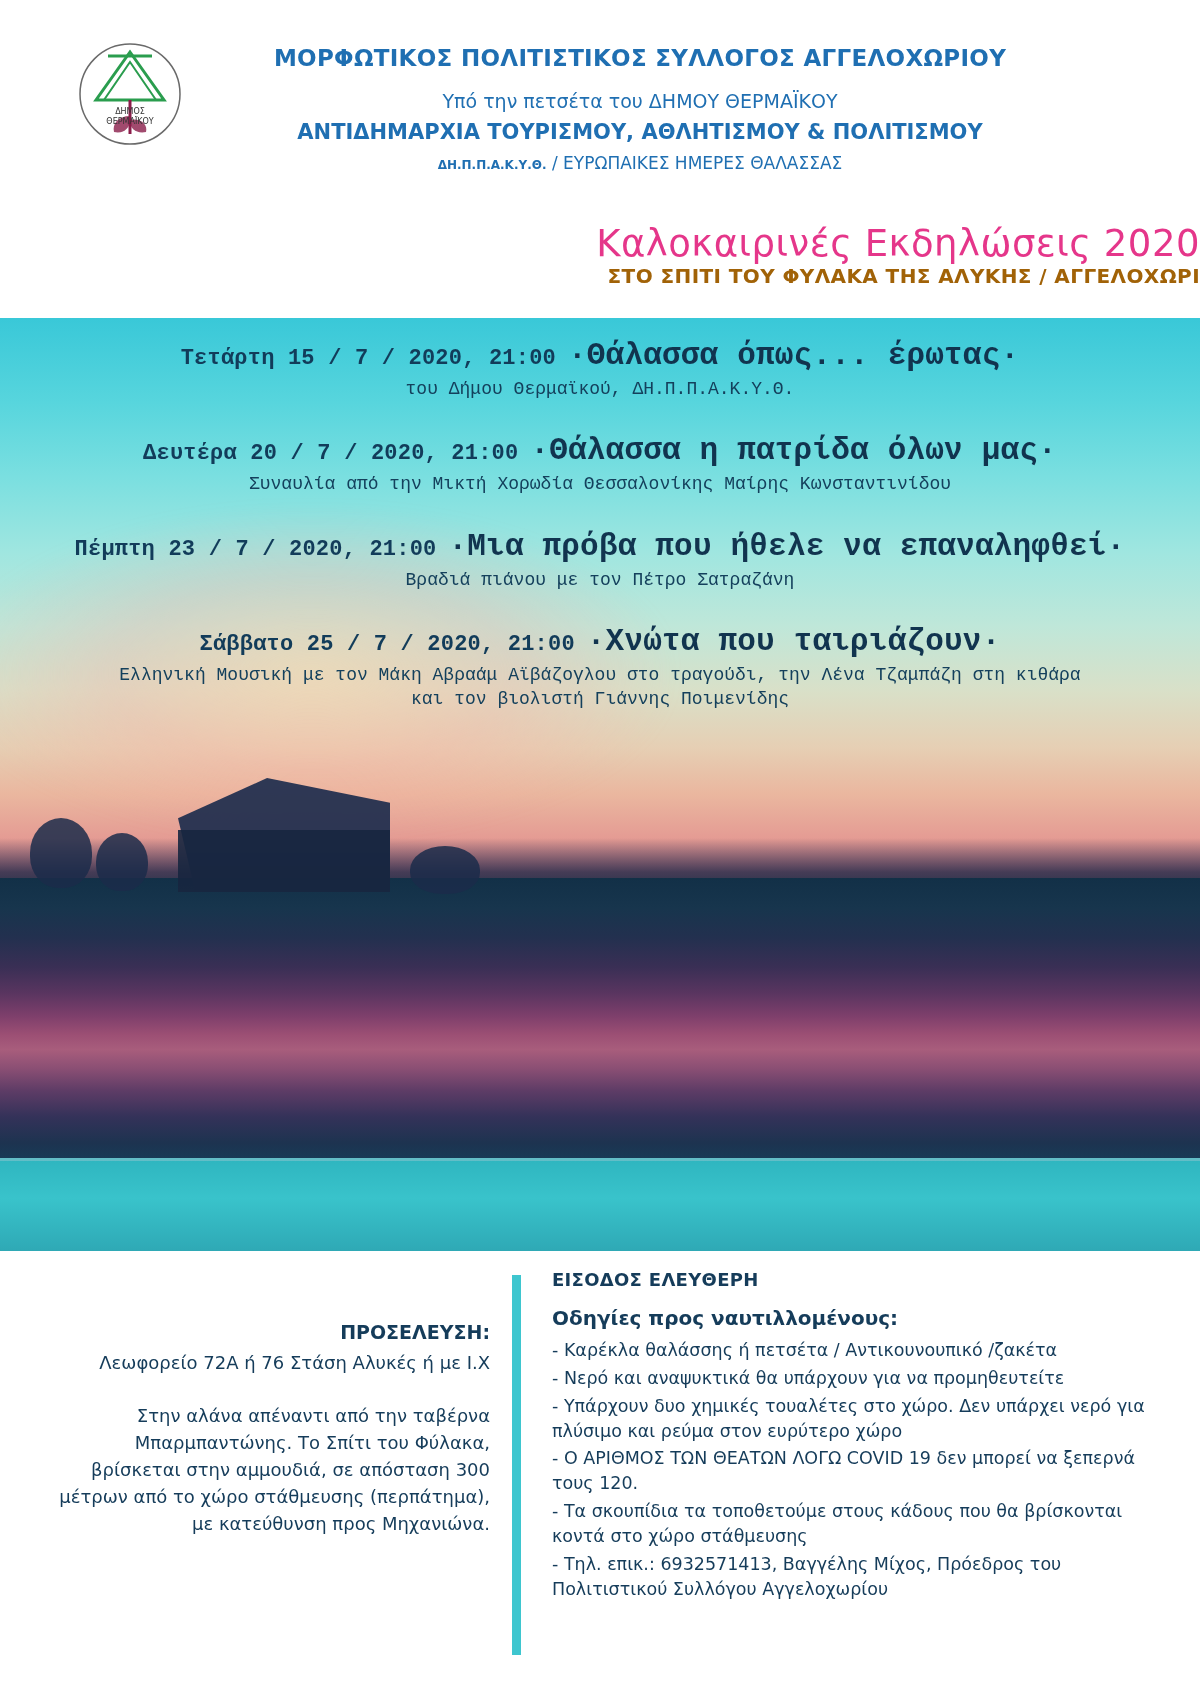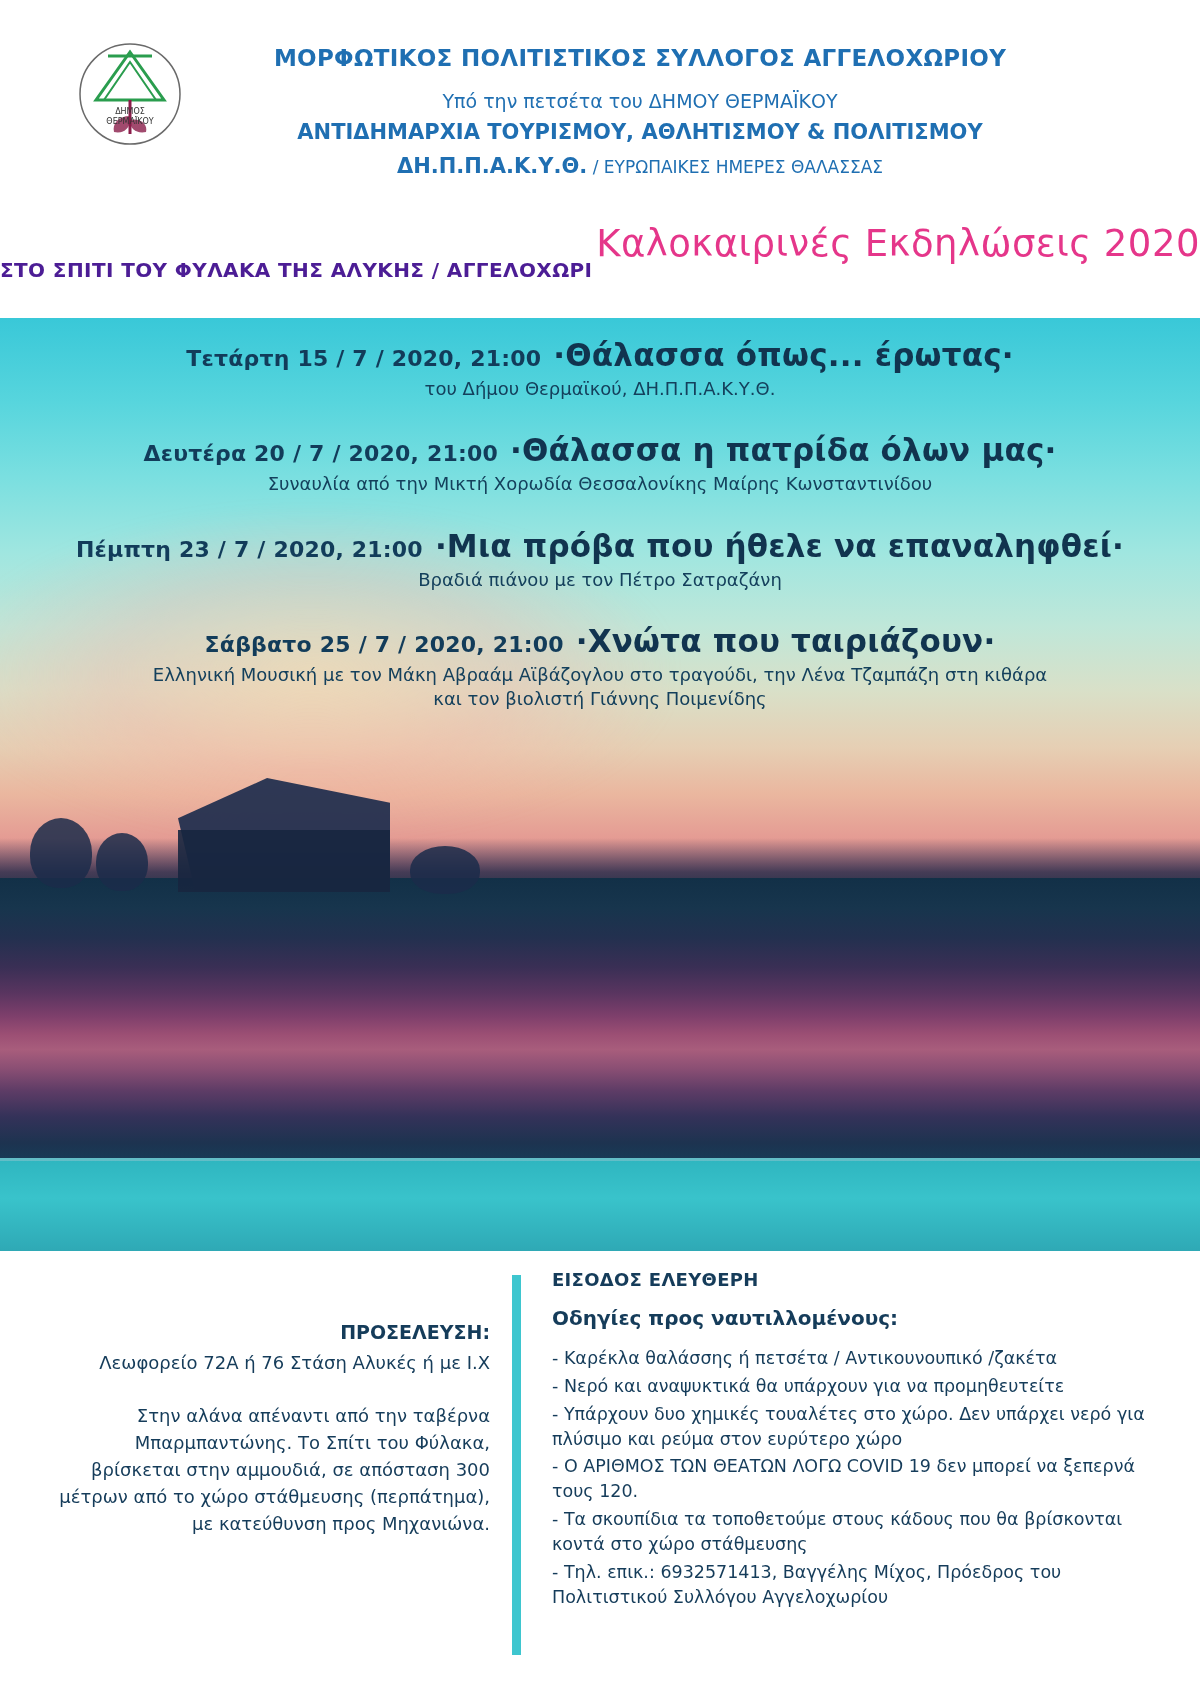--- a/index.html
+++ b/index.html
@@ -67,42 +67,42 @@
     color: #1f6fb2;
     line-height: 1.4;
     margin-top: 4px;
   }
   .aegis-3 {
     font-size: 17px;
     color: #1f6fb2;
     line-height: 1.5;
     margin-top: 3px;
   }
-  .aegis-3 b { font-weight: bold; font-size: 21px; }
+  .aegis-3 b { font-weight: bold; font-size: 12px; }
 
   .main-title {
     position: absolute;
     left: 0;
     top: 222px;
     width: 1200px;
     text-align: right;
     font-size: 37px;
     font-weight: normal;
     color: #e5368a;
     letter-spacing: 0.5px;
   }
   .sub-title {
     position: absolute;
     left: 0;
-    top: 258px;
-    width: 1200px;
-    text-align: left;
+    top: 264px;
+    width: 1200px;
+    text-align: right;
     font-size: 20px;
     font-weight: bold;
-    color: #4c1d95;
+    color: #a16207;
     letter-spacing: 0.4px;
   }
 
   
   .hero {
     position: relative;
     width: 1200px;
     height: 933px;
     overflow: hidden;
     background: #0b2a3a;
@@ -223,20 +223,21 @@
     position: absolute;
     left: 0;
     top: 0;
     width: 1200px;
     padding-top: 22px;
     text-align: center;
   }
   .event {
     margin-bottom: 34px;
     padding: 0 46px;
+    font-family: Liberation Mono, monospace;
   }
   .event-head {
     font-size: 0;
     line-height: 1;
     margin-bottom: 6px;
     white-space: nowrap;
   }
   .event-date {
     display: inline-block;
     font-size: 22px;
@@ -307,21 +308,21 @@
   }
   .f-free {
     font-size: 18px;
     font-weight: bold;
     letter-spacing: 0.3px;
     margin-bottom: 16px;
   }
   .f-instr-title {
     font-size: 20px;
     font-weight: bold;
-    margin-bottom: 16px;
+    margin-bottom: 8px;
   }
   .f-item {
     font-size: 17.5px;
     line-height: 1.42;
     margin-bottom: 3px;
   }
 </style>
 </head>
 <body>
 

